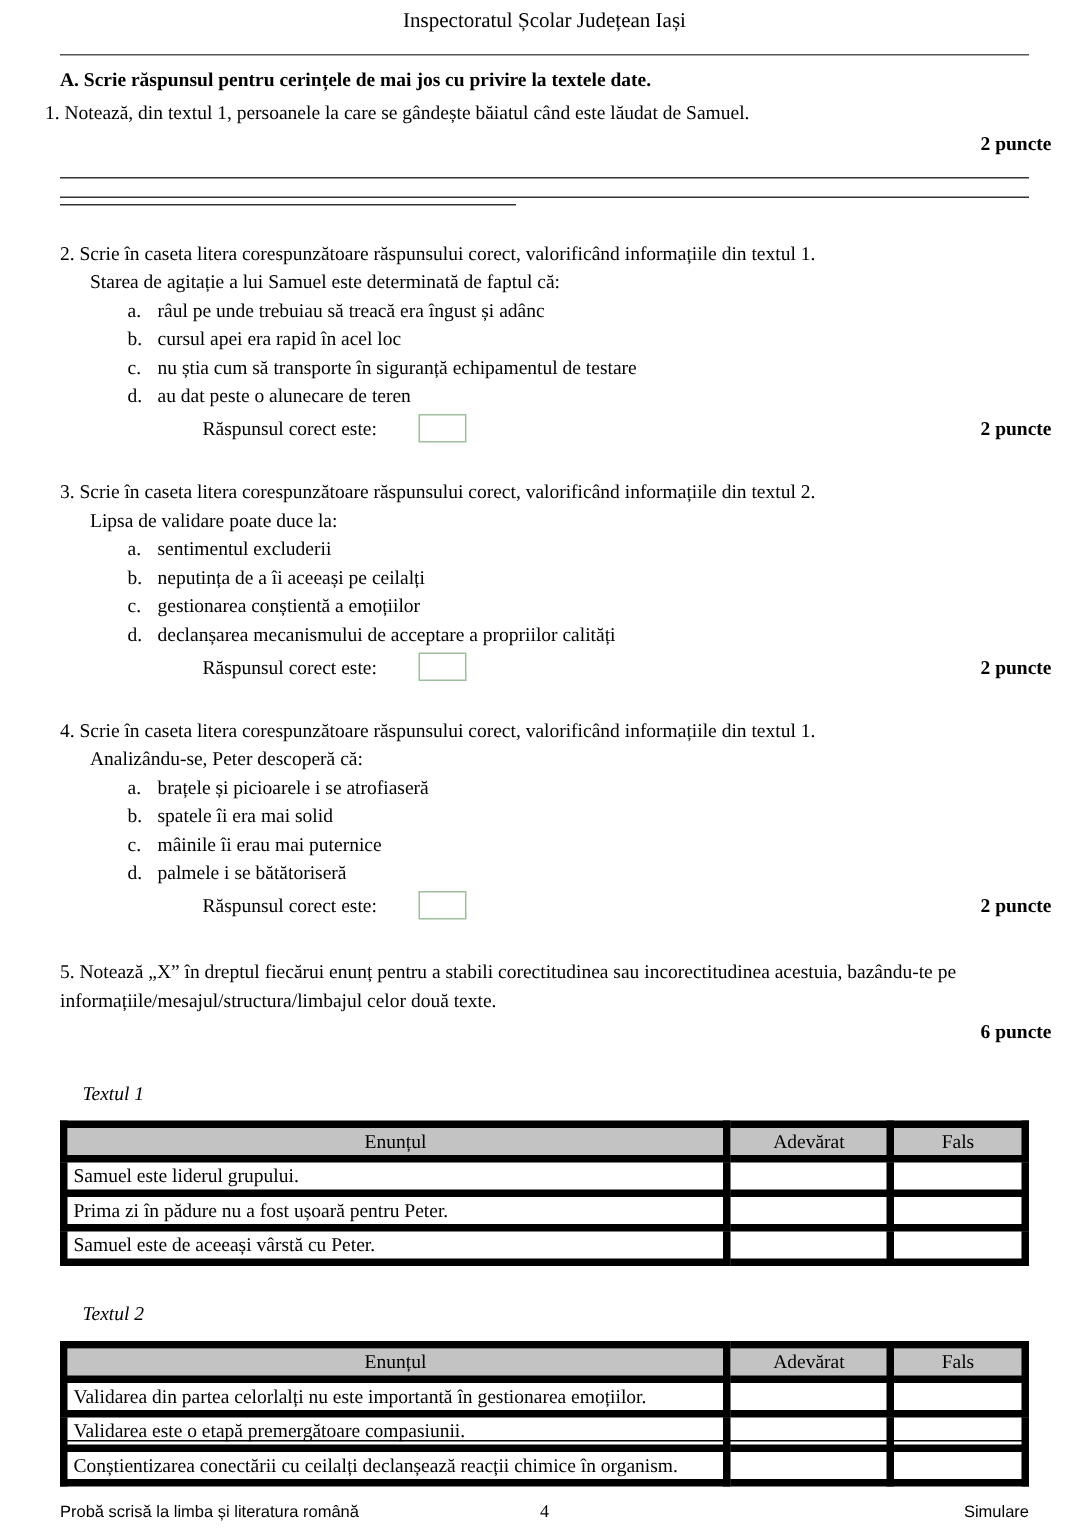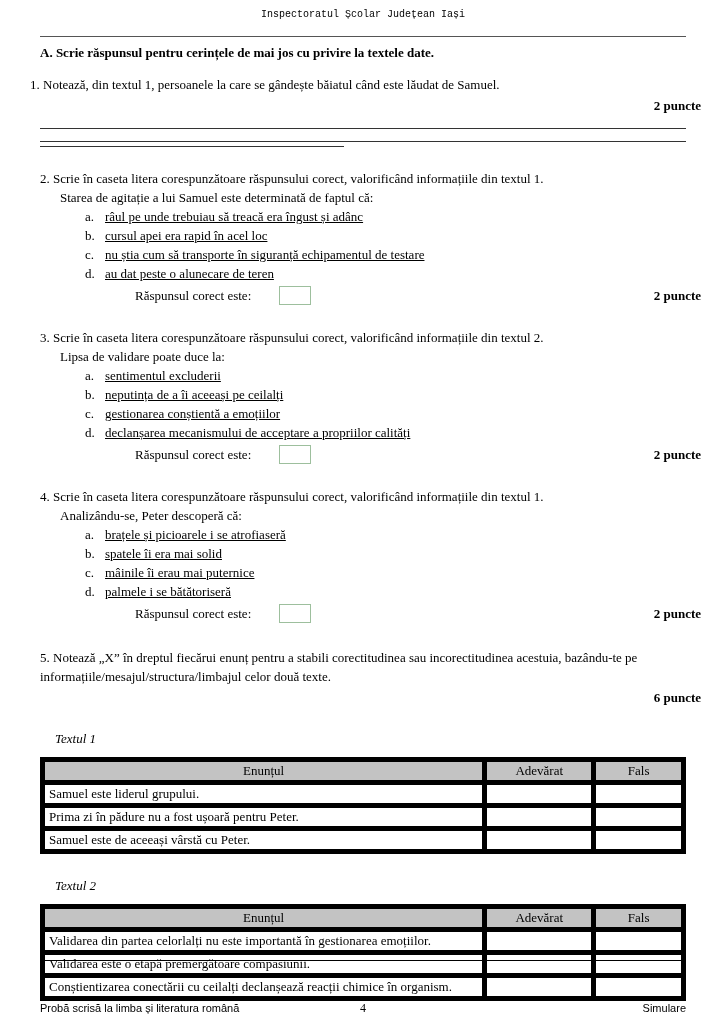--- a/index.html
+++ b/index.html
@@ -12,33 +12,33 @@
   .page {
     position: relative;
     width: 724px; height: 1024px;
     padding: 8px 38px 0 40px;
     font-size: 13px; line-height: 19px;
     background: #fff;
     overflow: hidden;
   }
   .doc-header-title {
     text-align: center;
-    font-family: Liberation Mono, monospace;
-    font-size: 10px; line-height: 14px;
+    font-family: Liberation Serif, serif;
+    font-size: 14px; line-height: 14px;
   }
   .header-rule { border: none; border-top: 1px solid #555; margin-top: 14px; }
   .section-title { font-weight: bold; margin-top: 6px; }
-  .q1-text { margin-left: -10px; margin-top: 13px; }
+  .q1-text { margin-left: -10px; margin-top: 3px; }
   .points-row { text-align: right; font-weight: bold; margin-right: -15px; margin-top: 2px; }
   .answer-line { border: none; border-top: 1px solid #333; margin-top: 13px; }
   .answer-line.second { margin-top: 12px; }
   .answer-line.short { width: 47%; margin-top: 4px; }
   .question { margin-top: 22px; }
   .q-stem { margin-left: 20px; }
-  .option { margin-left: 45px; text-decoration: underline; }
+  .option { margin-left: 45px; }
   .opt-letter { display: inline-block; width: 20px; }
   .answer-row { display: flex; align-items: center; margin-left: 95px; margin-top: 2px; height: 21px; gap: 20px; }
   .answer-box {
     display: inline-block;
     width: 32px; height: 19px;
     border: 1px solid #9dbf9d;
     background: #fff;
     margin-left: 8px;
   }
   .answer-row .points { margin-left: auto; margin-right: -15px; font-weight: bold; }

